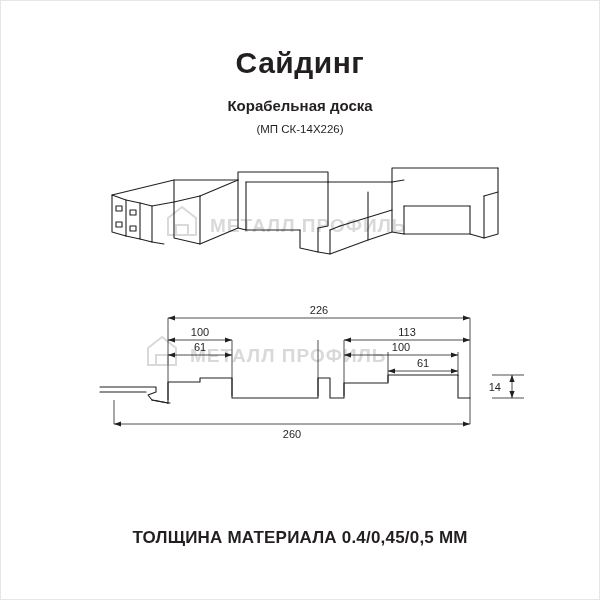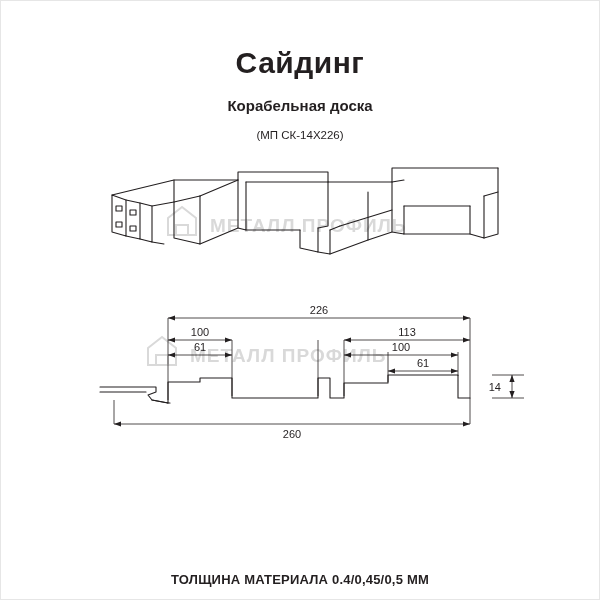--- a/index.html
+++ b/index.html
@@ -47,35 +47,34 @@
   .title-sub {
     font-size: 15px;
     font-weight: bold;
     line-height: 20px;
     margin-top: 16px;
     color: #231f20;
   }
   .title-code {
     font-size: 11.5px;
     line-height: 16px;
-    margin-top: 11px;
+    margin-top: 5px;
     color: #231f20;
   }
   
   .footer-note {
     position: absolute;
     left: 0;
     top: 528px;
     width: 600px;
     text-align: center;
-    font-size: 13px;
+    font-size: 17px;
     font-weight: bold;
     letter-spacing: 0.2px;
     color: #231f20;
-    margin-top: 44px;
   }
   
   .drawing {
     position: absolute;
     left: 0;
     top: 0;
     width: 600px;
     height: 600px;
   }
   svg { display: block; }

